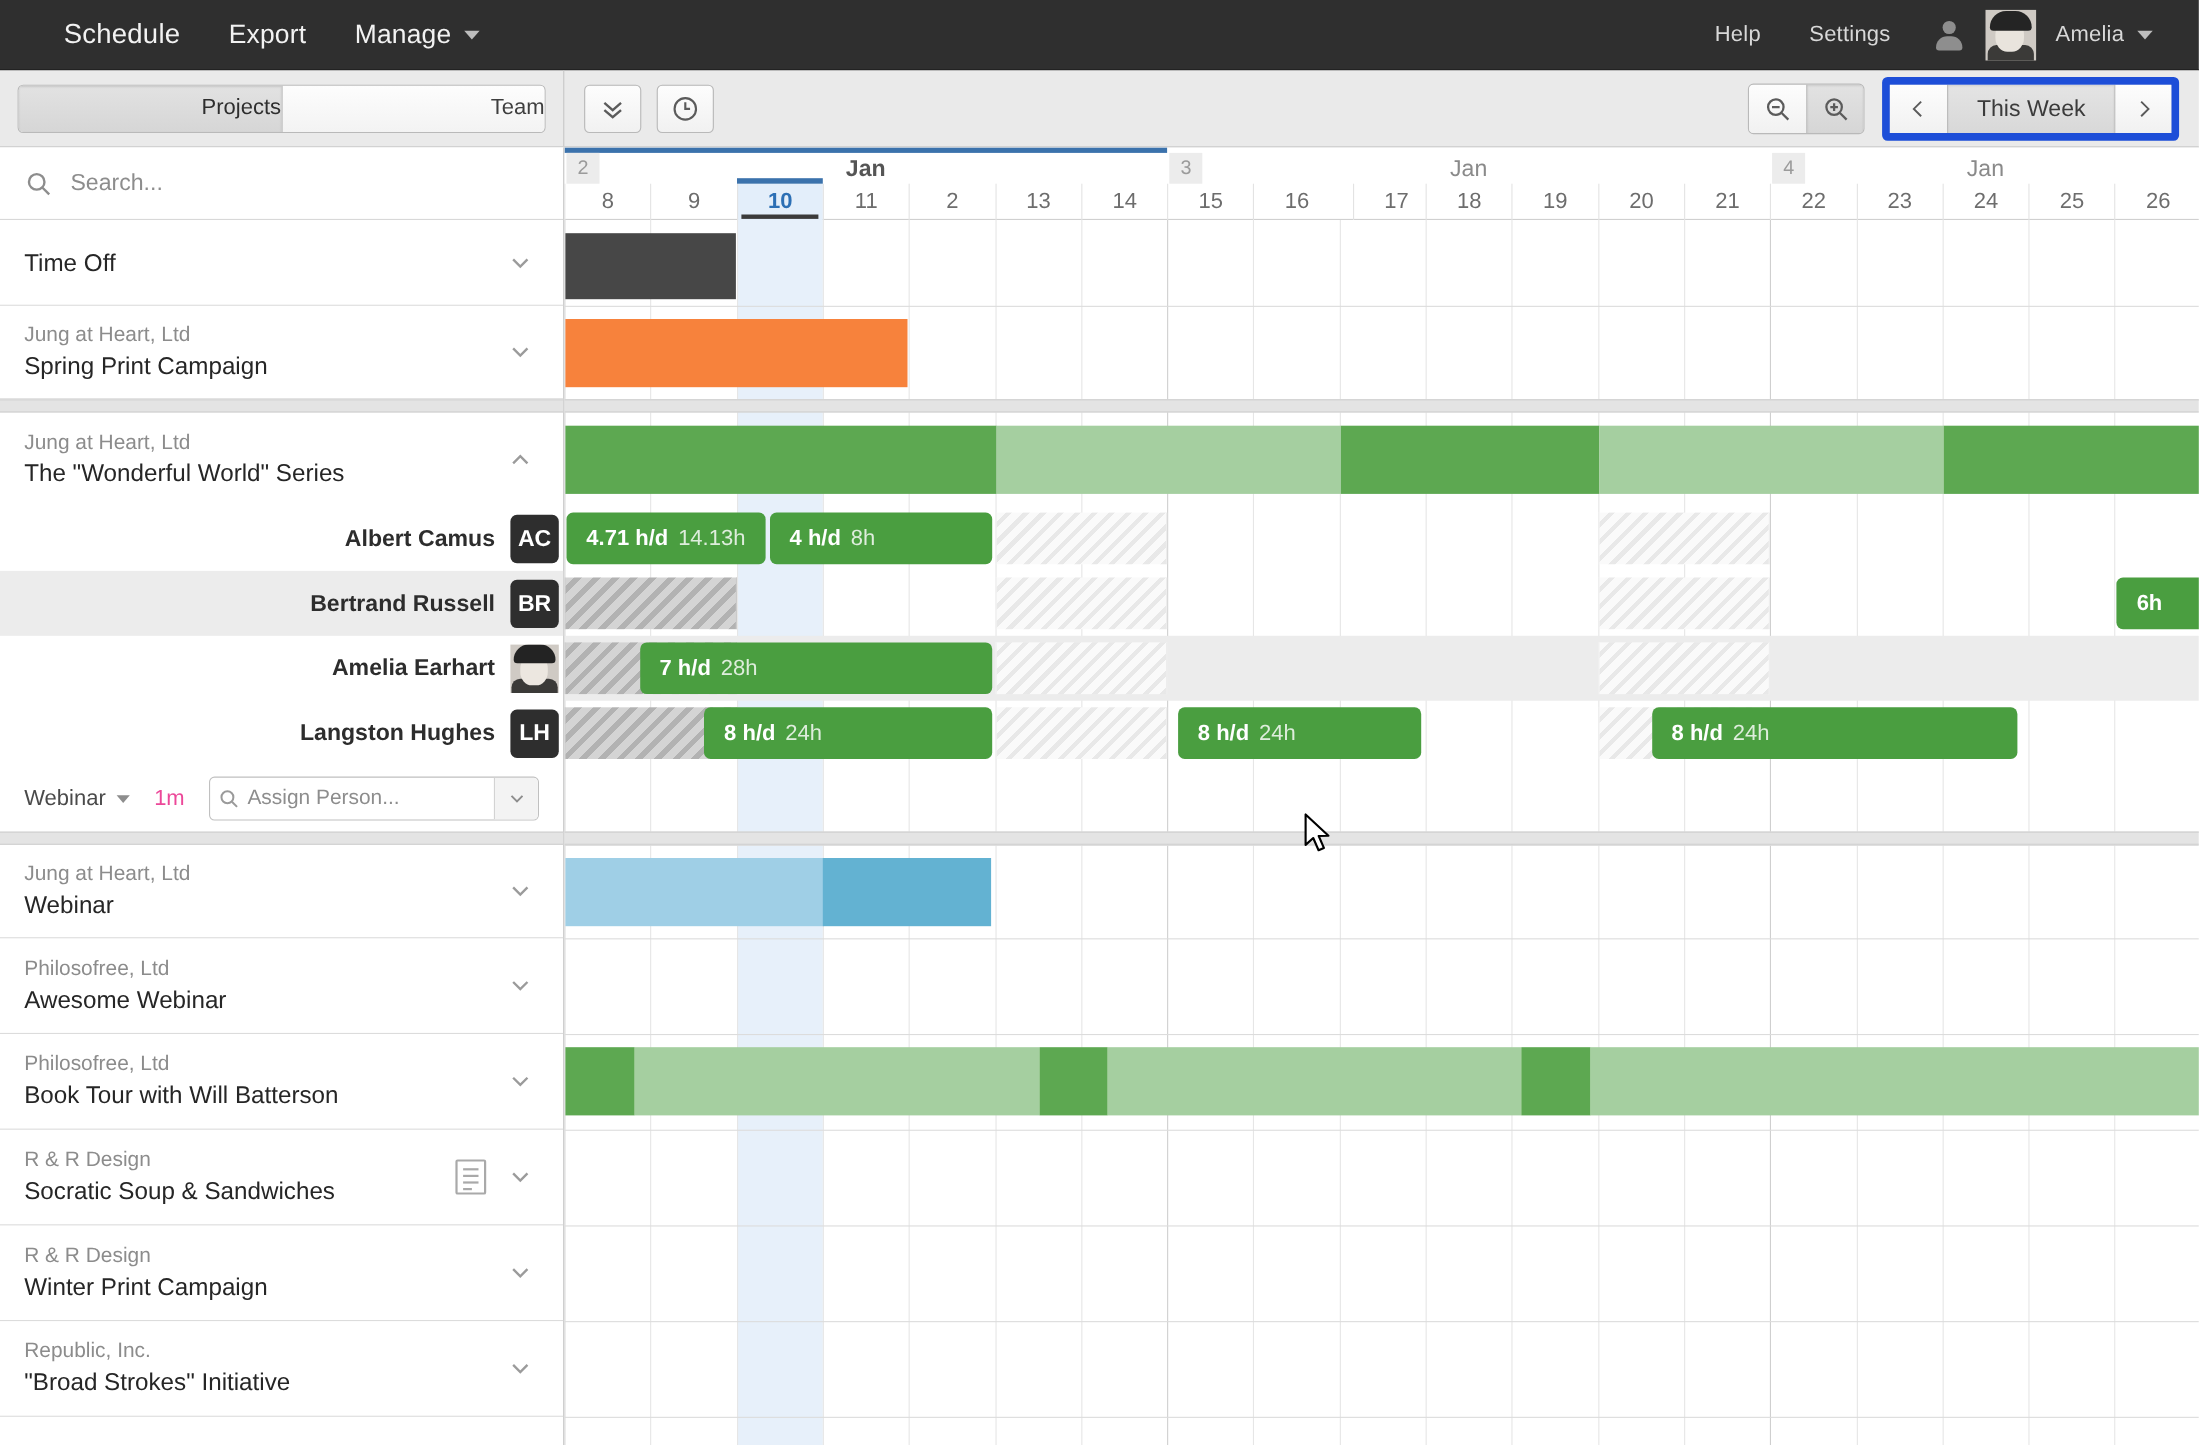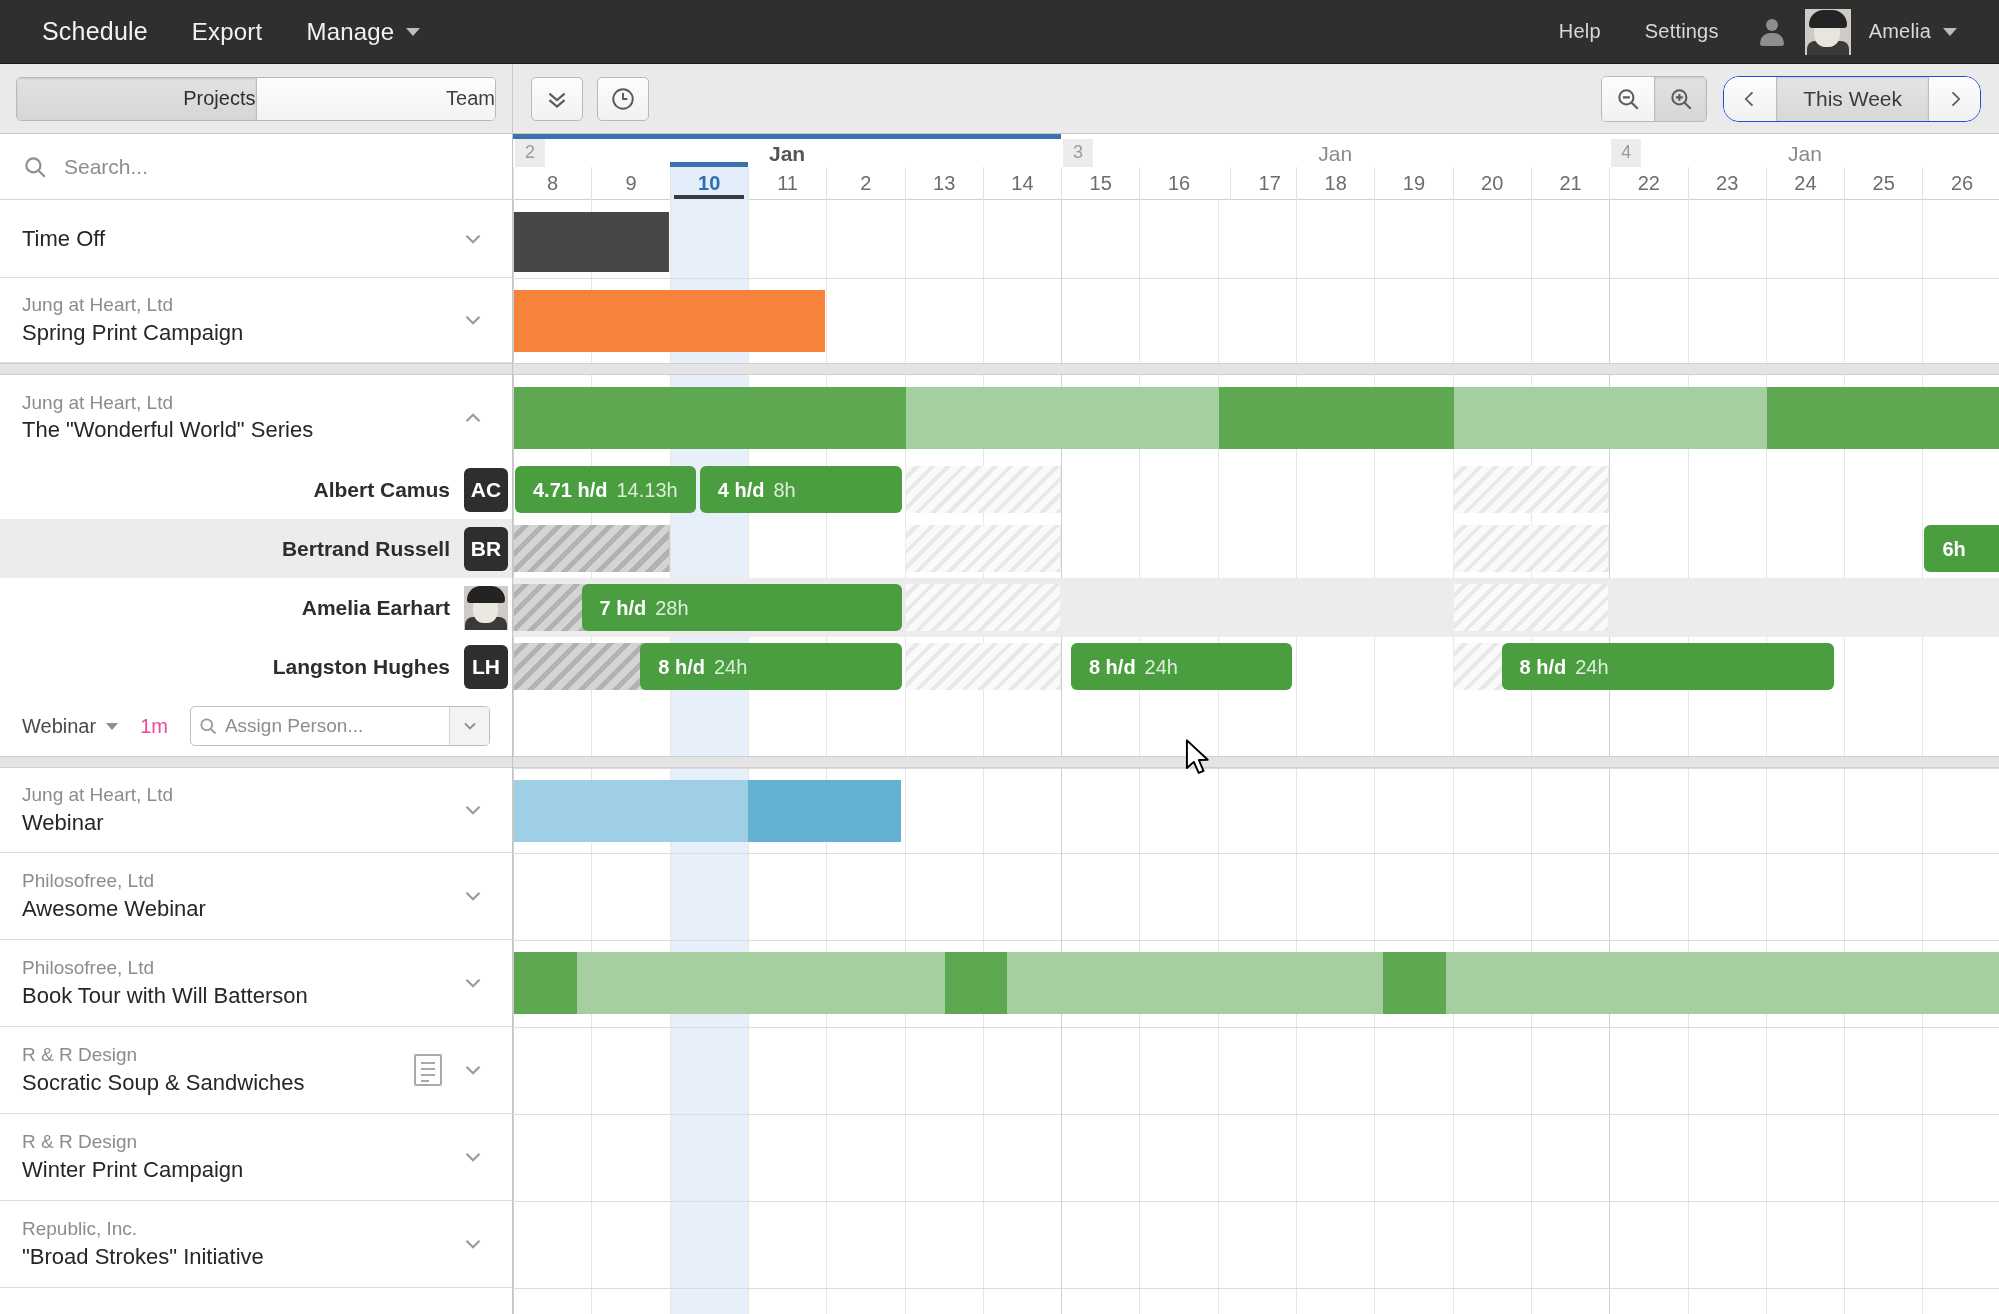--- a/index.html
+++ b/index.html
@@ -9,21 +9,21 @@
     background:#fff;
     color:#333;
     -webkit-font-smoothing:antialiased;
   }
 
   
   #topnav{
     height:64px; background:#2f2f2f; display:flex; align-items:center;
     position:relative; border-bottom:1px solid #1d1d1d;
   }
-  .nav-left{ display:flex; padding-left:20px; }
+  .nav-left{ display:flex; padding-left:36px; }
   .nav-item{
     color:#f2f2f2; font-size:24px; font-weight:400; padding:0 22px; letter-spacing:.2px;
     display:flex; align-items:center; gap:12px; cursor:pointer; white-space:nowrap;
   }
   .nav-item.brand{ font-size:25px; }
   .nav-right{ display:flex; align-items:center; margin-left:auto; padding-right:22px; gap:4px;}
   .nav-right .nav-item{ font-size:20px; color:#d8d8d8; padding:0 20px;}
   .caret-down{ display:inline-block; width:0;height:0;
     border-left:7px solid transparent;border-right:7px solid transparent;border-top:8px solid #bdbdbd; }
   .person-glyph{ width:26px;height:26px; position:relative; margin:0 16px; opacity:.62;}
@@ -53,21 +53,21 @@
     background:linear-gradient(#fdfdfd,#f1f1f1);
     display:flex;align-items:center;justify-content:center;cursor:pointer; color:#5b5b5b;
   }
   .tbtn + .tbtn{ margin-left:14px;}
   .group{ display:flex; border:1px solid #b9b9b9;border-radius:5px;overflow:hidden;}
   .group .gb{ width:52px;height:44px;background:linear-gradient(#fdfdfd,#f1f1f1);
     display:flex;align-items:center;justify-content:center;cursor:pointer;color:#5b5b5b;}
   .group .gb+.gb{ border-left:1px solid #bcbcbc;}
   .group .gb.pressed{ background:linear-gradient(#e2e2e2,#d6d6d6); box-shadow:0 1px 2px rgba(0,0,0,.12) inset;}
   .spacer{ flex:1; }
-  .weekgroup{ display:flex;border:1px solid #1d4ed8;border-radius:16px;overflow:hidden;margin-left:16px;}
+  .weekgroup{ display:flex;border:7px solid #1d4ed8;border-radius:5px;overflow:hidden;margin-left:16px;}
   .weekgroup .wb{ height:44px;min-width:52px;padding:0 14px;background:linear-gradient(#fdfdfd,#f1f1f1);
     display:flex;align-items:center;justify-content:center;cursor:pointer;color:#5b5b5b;font-size:21px;}
   .weekgroup .wb+.wb{ border-left:1px solid #bcbcbc;}
   .weekgroup .wb.label{ background:linear-gradient(#e4e4e4,#d8d8d8); color:#3b3b3b; font-weight:400; padding:0 26px;
      box-shadow:0 1px 2px rgba(0,0,0,.10) inset;}
 
   
   #main{ display:flex; position:relative; height:1180px; }
   #sidebar{ width:513px; flex:none; border-right:1px solid #c4c4c4; background:#fff; position:relative; z-index:3;}
   #grid{ flex:1; position:relative; overflow:hidden; }

